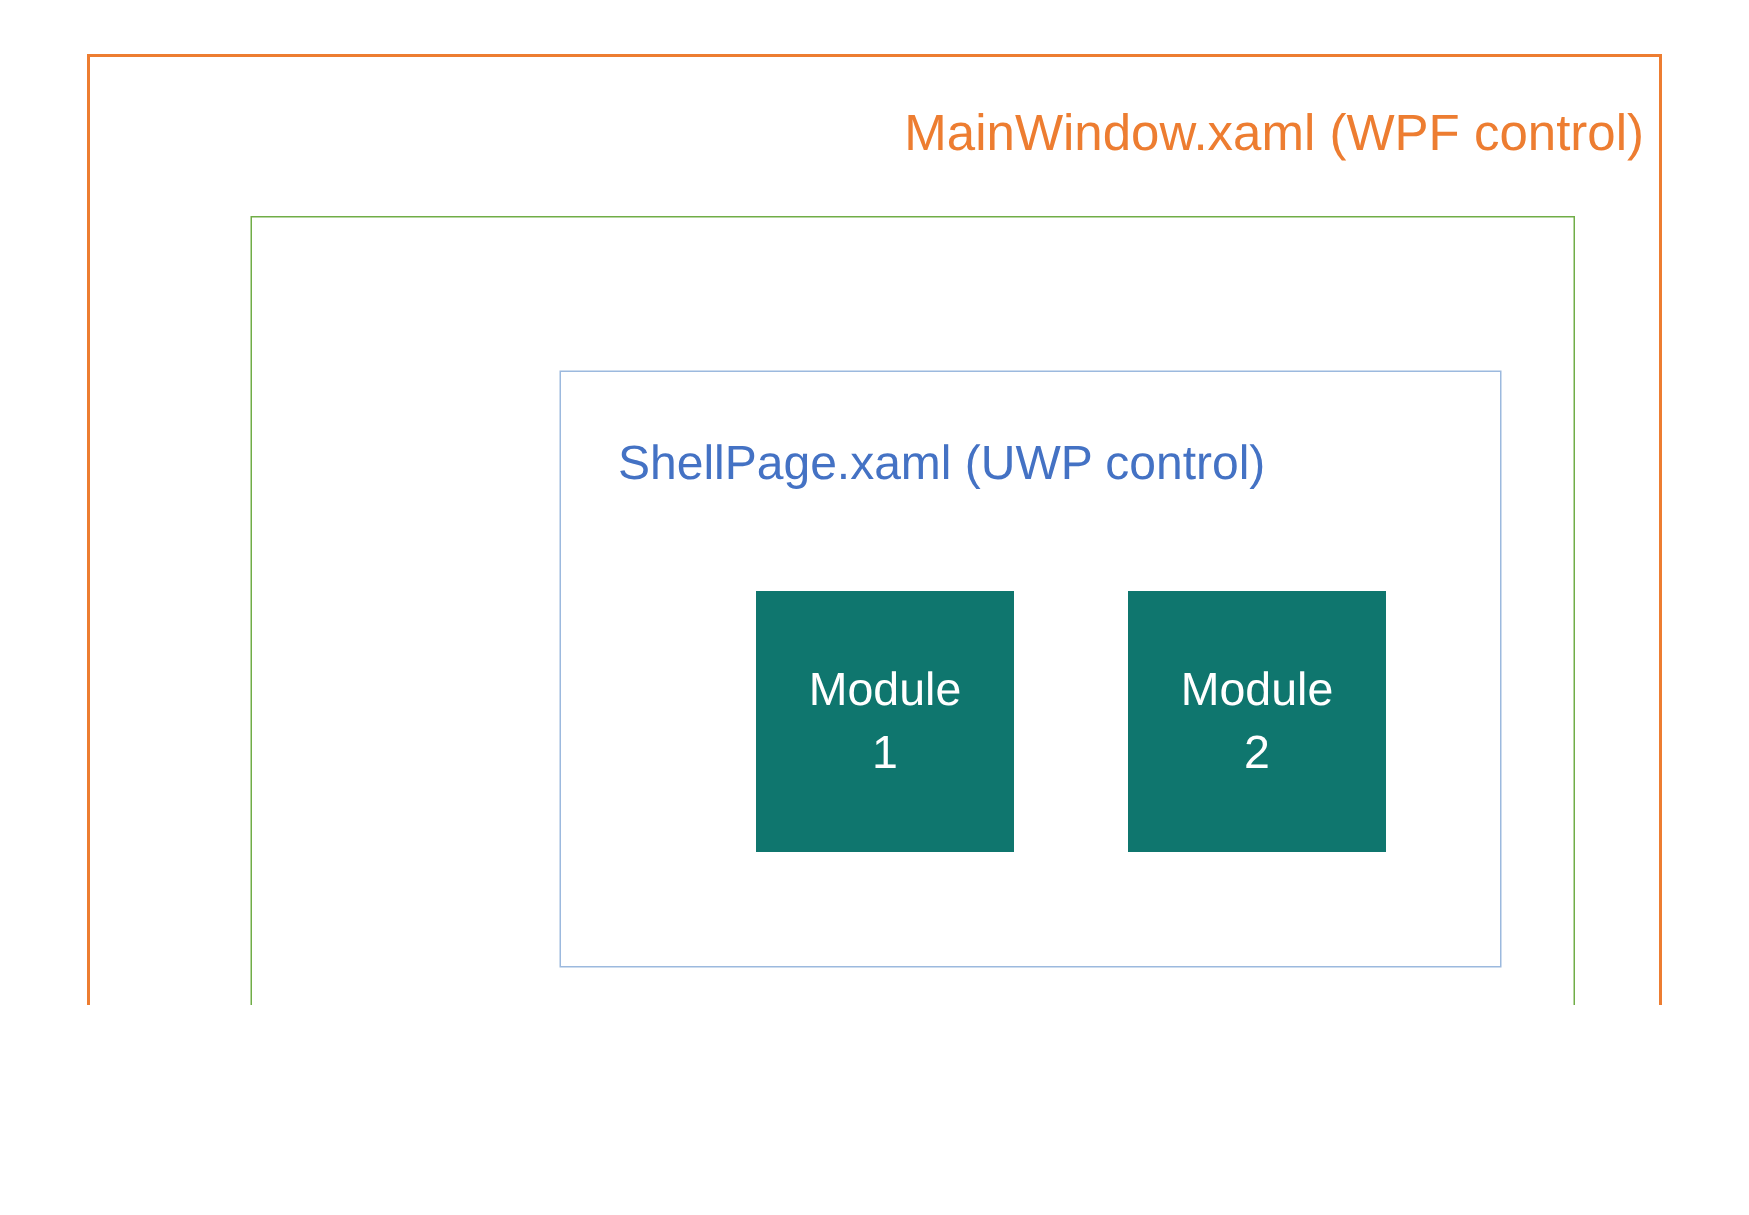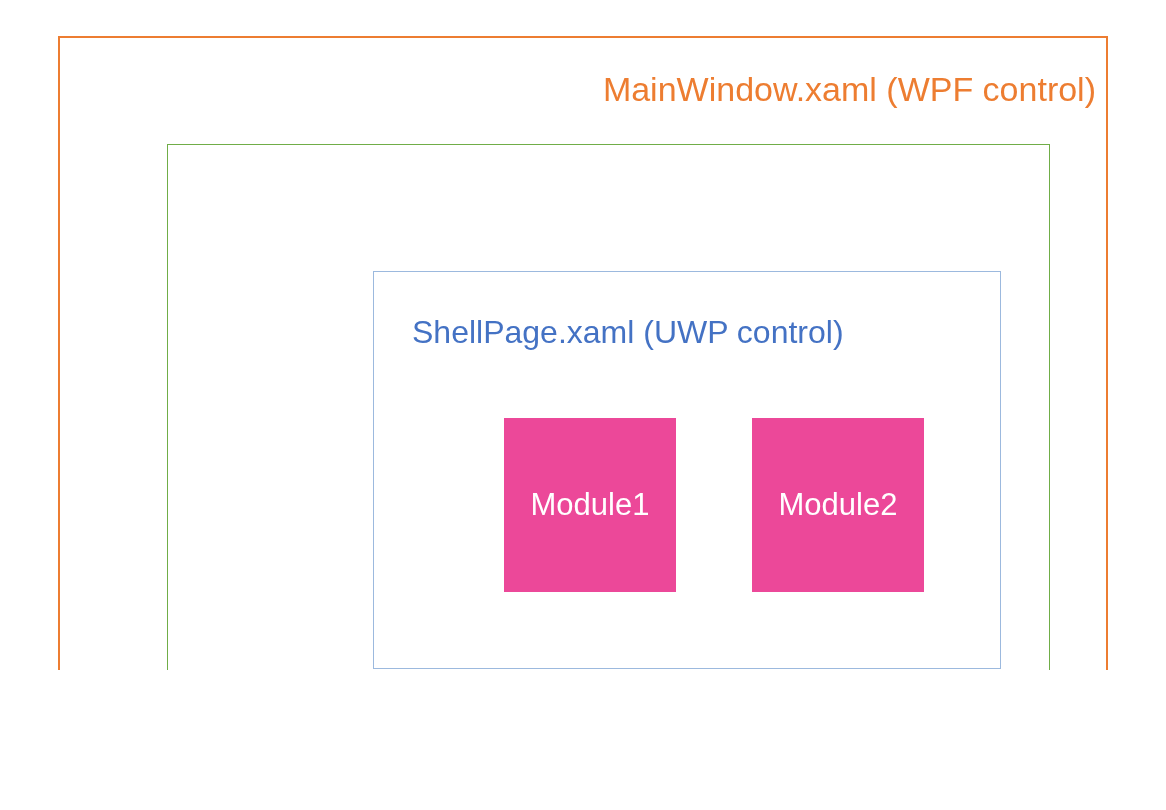--- a/index.html
+++ b/index.html
@@ -48,43 +48,43 @@
     position: absolute;
     top: 38px;
     right: 28px;
     font-size: 33px;
     color: #70AD47;
     white-space: nowrap;
   }
   
   .box-shellpage {
     left: 205px;
-    top: 126px;
+    top: 102px;
     width: 628px;
     height: 398px;
     border: 1px solid #9CB9DE;
   }
   .label-shellpage {
     position: absolute;
     top: 42px;
     left: 38px;
     font-size: 32px;
     color: #4472C4;
     white-space: nowrap;
   }
   
   .module {
     position: absolute;
     top: 146px;
     width: 172px;
     height: 174px;
-    background: #ec4899;
+    background: #0f766e;
     color: #ffffff;
     display: flex;
-    flex-direction: row;
+    flex-direction: column;
     align-items: center;
     justify-content: center;
     text-align: center;
     font-size: 31px;
     line-height: 1.35;
   }
   .module-1 { left: 130px; }
   .module-2 { left: 378px; }
   .module span {
     display: block;

